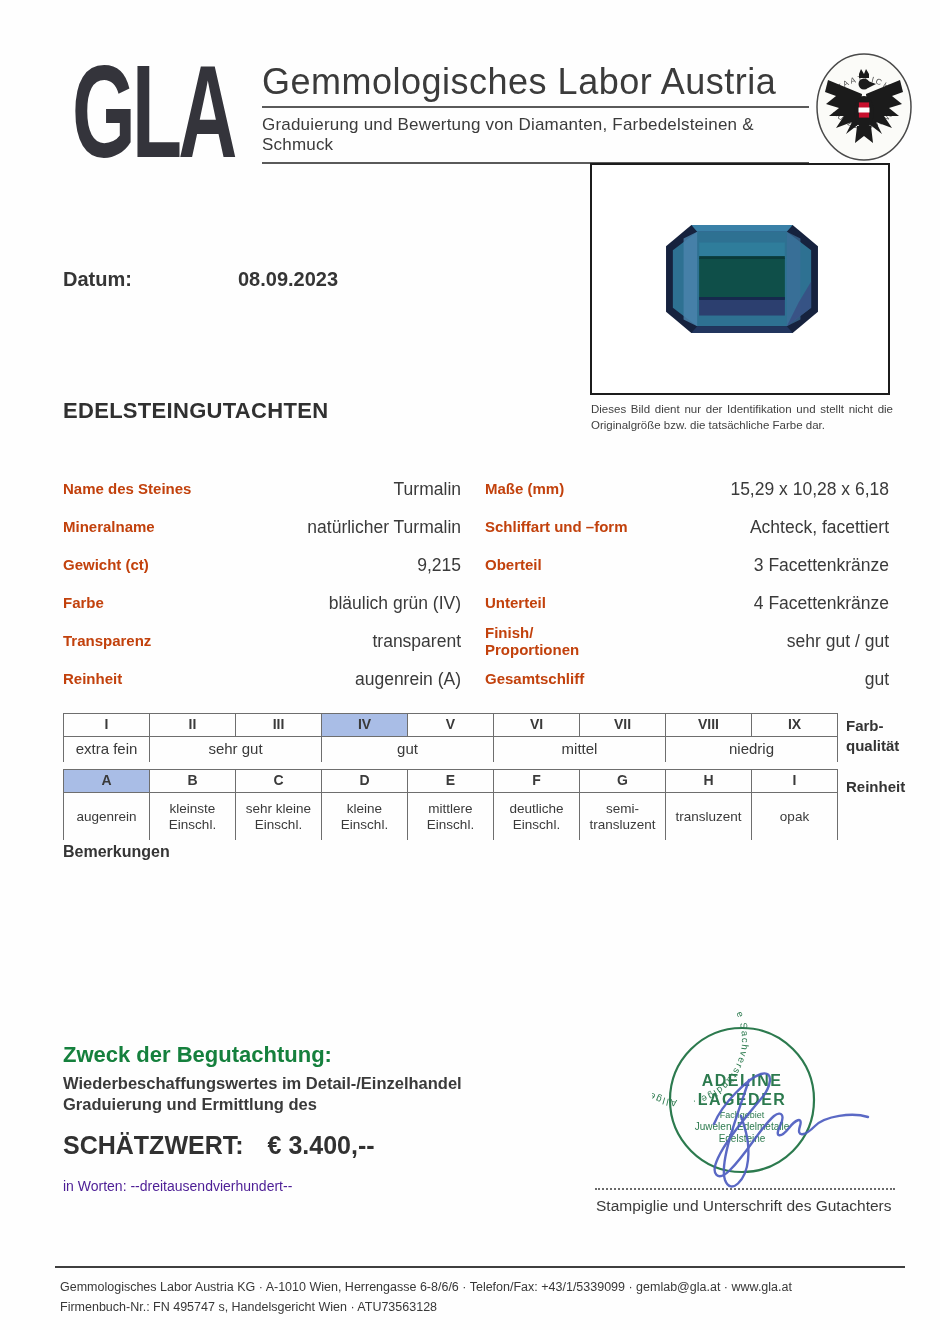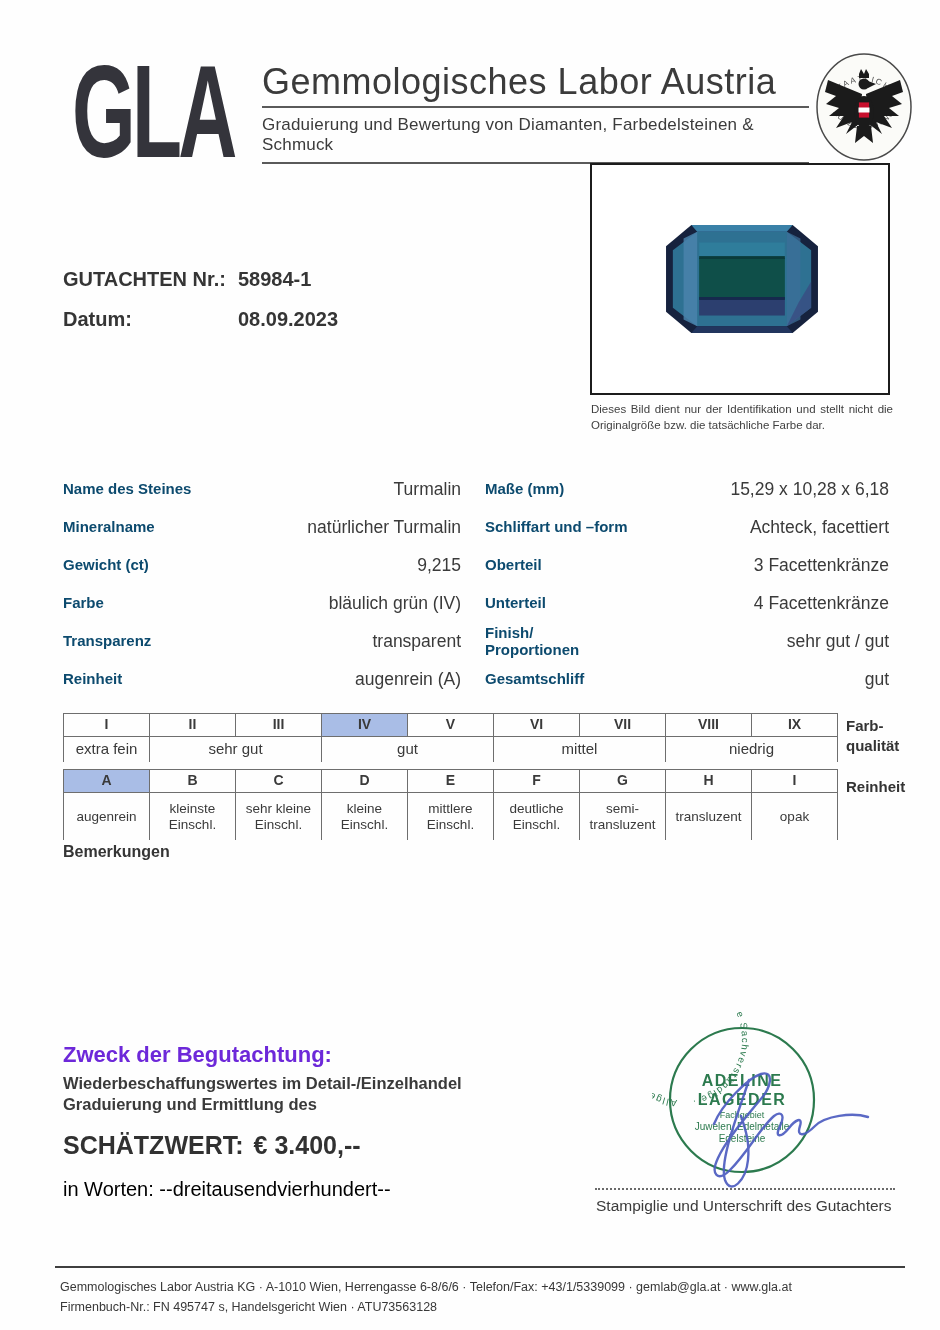--- a/index.html
+++ b/index.html
@@ -31,21 +31,21 @@
                    line-height:1.4; color:#3f3f3f; text-align:justify; }
 
   
   .section-title { position:absolute; left:63px; top:398px; font-size:22px; font-weight:bold;
                    color:#303030; letter-spacing:0.3px; }
 
   
   .specs-left  { position:absolute; left:63px;  top:470px; width:398px; }
   .specs-right { position:absolute; left:485px; top:470px; width:404px; }
   .spec-row { display:flex; justify-content:space-between; align-items:center; height:38px; }
-  .spec-label { font-size:15px; font-weight:bold; color:#0c4a6e; white-space:pre-line; line-height:1.15; }
+  .spec-label { font-size:15px; font-weight:bold; color:#c2410c; white-space:pre-line; line-height:1.15; }
   .spec-value { font-size:17.5px; color:#3a3a3a; text-align:right; white-space:nowrap; }
 
   
   .grade-table { position:absolute; left:63px; top:713px; width:876px; }
   .scale-row { display:flex; width:775px; }
   .gcell { width:86px; text-align:center; border-left:1.5px solid #6e6e6e; }
   .gcell.last { border-right:1.5px solid #6e6e6e; width:87px; }
   .grow-top .gcell { border-top:1.5px solid #6e6e6e; height:23px; line-height:21px;
                      font-size:14px; font-weight:bold; }
   .grow-group .gcell { border-top:1.5px solid #6e6e6e; height:26px; line-height:24px; font-size:15px; }
@@ -57,25 +57,25 @@
   .hl { background:#a9bde6; }
   .axis-label { position:absolute; left:783px; font-size:15px; font-weight:bold; color:#333;
                 line-height:1.3; }
   .axis-color { top:3px; }
   .axis-clarity { top:64px; }
 
   .remarks { position:absolute; left:63px; top:843px; font-size:16px; font-weight:bold; color:#353535; }
 
   
   .purpose { position:absolute; left:63px; top:1042px; }
-  .purpose-title { font-size:22px; font-weight:bold; color:#6d28d9; margin-bottom:5px; }
+  .purpose-title { font-size:22px; font-weight:bold; color:#15803d; margin-bottom:5px; }
   .purpose-line { font-size:16.5px; font-weight:bold; color:#3a3a3a; line-height:1.3; }
   .valuation { position:absolute; left:63px; top:1131px; font-size:25px; font-weight:bold; color:#313131; }
-  .valuation .amount { margin-left:10px; }
-  .in-words { position:absolute; left:63px; top:1178px; font-size:20px; color:#000000; }
+  .valuation .amount { margin-left:24px; }
+  .in-words { position:absolute; left:63px; top:1178px; font-size:14px; color:#4c1d95; }
 
   
   .stamp-wrap { position:absolute; left:652px; top:1012px; }
   .sig-line { position:absolute; left:595px; top:1188px; width:300px; border-top:2px dotted #6a6a6a; }
   .sig-caption { position:absolute; left:596px; top:1197px; font-size:15.5px; color:#3a3a3a; width:320px; }
 
   
   .footer-rule { position:absolute; left:55px; top:1266px; width:850px; border-top:2px solid #3f3f3f; }
   .footer-text { position:absolute; left:60px; top:1277px; font-size:12.5px; line-height:1.6; color:#383838; }
 </style>
@@ -109,24 +109,20 @@
         <polygon points="52,24 54,19 57,24"></polygon>
     </g>
     <g>
       <rect x="46.5" y="52" width="11" height="16" fill="#c8102e" stroke="#1b1b1b" stroke-width="0.8"></rect>
       <rect x="46.5" y="57.5" width="11" height="5" fill="#ffffff"></rect>
     </g>
   </svg>
 
   <div class="cert-meta">
     <div class="meta-row">
-      <span class="meta-label">GUTACHTEN Nr.:</span>
-      <span class="meta-value">58984-1</span>
-    </div>
-    <div class="meta-row">
       <span class="meta-label">Datum:</span>
       <span class="meta-value">08.09.2023</span>
     </div>
   </div>
 
   <div class="photo-box">
     <svg width="156" height="112" viewBox="0 0 160 115">
       <polygon points="28,2 132,2 158,24 158,91 132,113 28,113 2,91 2,24" fill="#16223e"></polygon>
       <polygon points="34,9 126,9 151,28 151,87 126,106 34,106 9,87 9,28" fill="#2e7192"></polygon>
       <polygon points="20,16 34,9 34,106 20,99" fill="#4a82ab" opacity="0.85"></polygon>
@@ -136,20 +132,21 @@
       <rect x="36" y="78" width="88" height="17" fill="#2c3f6f"></rect>
       <rect x="36" y="34" width="88" height="3" fill="#0a3b3a"></rect>
       <rect x="36" y="76" width="88" height="3" fill="#16294d"></rect>
       <polygon points="126,106 151,87 151,60 138,82" fill="#3a4a80" opacity="0.75"></polygon>
       <polygon points="28,2 132,2 126,9 34,9" fill="#3a81a8"></polygon>
       <polygon points="28,113 132,113 126,106 34,106" fill="#22355e"></polygon>
     </svg>
   </div>
   <div class="photo-caption">Dieses Bild dient nur der Identifikation und stellt nicht die Originalgröße bzw. die tatsächliche Farbe dar.</div>
 
+  <div class="section-title">EDELSTEINGUTACHTEN</div>
 
   <div class="specs-left">
     <div class="spec-row">
         <span class="spec-label">Name des Steines</span>
         <span class="spec-value">Turmalin</span>
       </div>
     <div class="spec-row">
         <span class="spec-label">Mineralname</span>
         <span class="spec-value">natürlicher Turmalin</span>
       </div>

